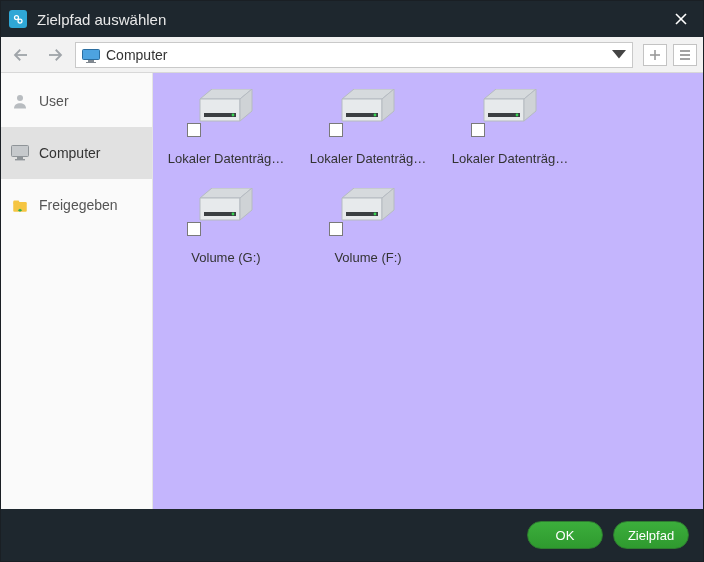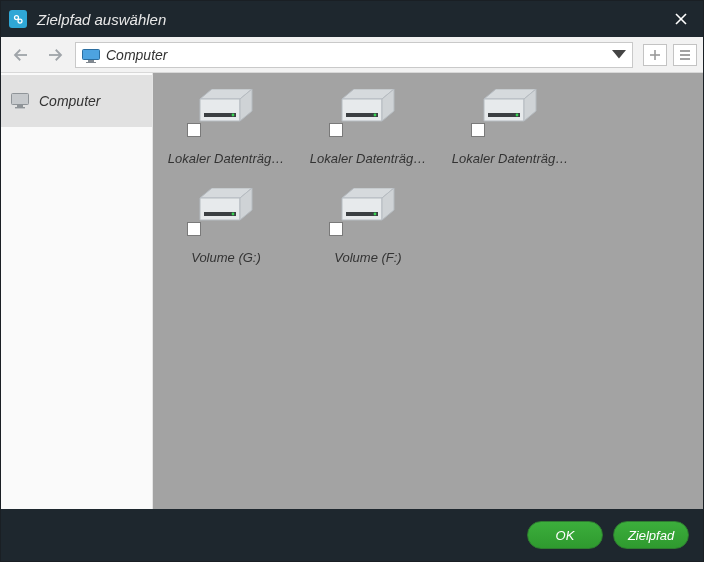--- a/index.html
+++ b/index.html
@@ -11,21 +11,20 @@
     height: 562px;
     overflow: hidden;
   }
   .window {
     width: 704px;
     height: 562px;
     background: #ffffff;
     display: flex;
     flex-direction: column;
     border: 1px solid #1a1f24;
-    font-style: italic;
   }
   .titlebar {
     height: 36px;
     background: #1e272e;
     color: #e8e8e8;
     display: flex;
     align-items: center;
     padding: 0 0 0 8px;
   }
   .titlebar .app-icon {
@@ -121,21 +120,21 @@
     cursor: pointer;
   }
   .side-item.active {
     background: #e1e1e1;
     color: #333;
   }
   .side-ico { width: 18px; height: 18px; display:flex;align-items:center;justify-content:center; }
 
   .content {
     flex: 1;
-    background: #a3a3a3;
+    background: #c4b5fd;
     padding: 12px 6px 6px 6px;
     overflow: auto;
   }
   .drive-grid {
     display: flex;
     flex-wrap: wrap;
     gap: 18px 8px;
   }
   .drive {
     width: 134px;
@@ -250,33 +249,53 @@
             <line x1="1" y1="6" x2="11" y2="6"></line>
             <line x1="1" y1="10" x2="11" y2="10"></line>
           </svg>
       </div>
     </div>
   </div>
 
   <div class="body">
     <div class="sidebar">
 
+      <div class="side-item">
+        <span class="side-ico">
+          <svg viewBox="0 0 24 24" width="18" height="18" fill="#b8bcc0">
+              <circle cx="12" cy="8" r="4"></circle>
+              <path d="M4 22c0-4.5 3.6-7 8-7s8 2.5 8 7z"></path>
+            </svg>
+        </span>
+        <span>User</span>
+      </div>
 
 
       <div class="side-item active">
         <span class="side-ico">
           <svg width="18" height="16" viewBox="0 0 18 16">
               <rect x="0.5" y="0.5" width="17" height="11" rx="1" fill="#c6c9cc" stroke="#8f9498"></rect>
               <rect x="6" y="12" width="6" height="2" fill="#8f9498"></rect>
               <rect x="4" y="14" width="10" height="1.4" fill="#8f9498"></rect>
             </svg>
         </span>
         <span>Computer</span>
       </div>
 
+      <div class="side-item">
+        <span class="side-ico">
+          <svg viewBox="0 0 24 24" width="18" height="18">
+              <rect x="3" y="8" width="18" height="13" rx="1.5" fill="#f5c542"></rect>
+              <rect x="3" y="6" width="8" height="4" rx="1.5" fill="#f5c542"></rect>
+              <path d="M12 21v-4l-3 2 3 2z" fill="#2fae4f"></path>
+              <path d="M12 17v4l3-2-3-2z" fill="#2fae4f"></path>
+            </svg>
+        </span>
+        <span>Freigegeben</span>
+      </div>
     </div>
 
     <div class="content">
       <div class="drive-grid">
 
         <div class="drive">
           <div class="drive-icon">
             <svg class="hdd" viewBox="0 0 60 36">
                 <polygon points="4,10 44,10 56,0 16,0" fill="#d6dadd" stroke="#b5bbc0"></polygon>
                 <polygon points="4,10 44,10 44,32 4,32" fill="#e7eaec" stroke="#b5bbc0"></polygon>

